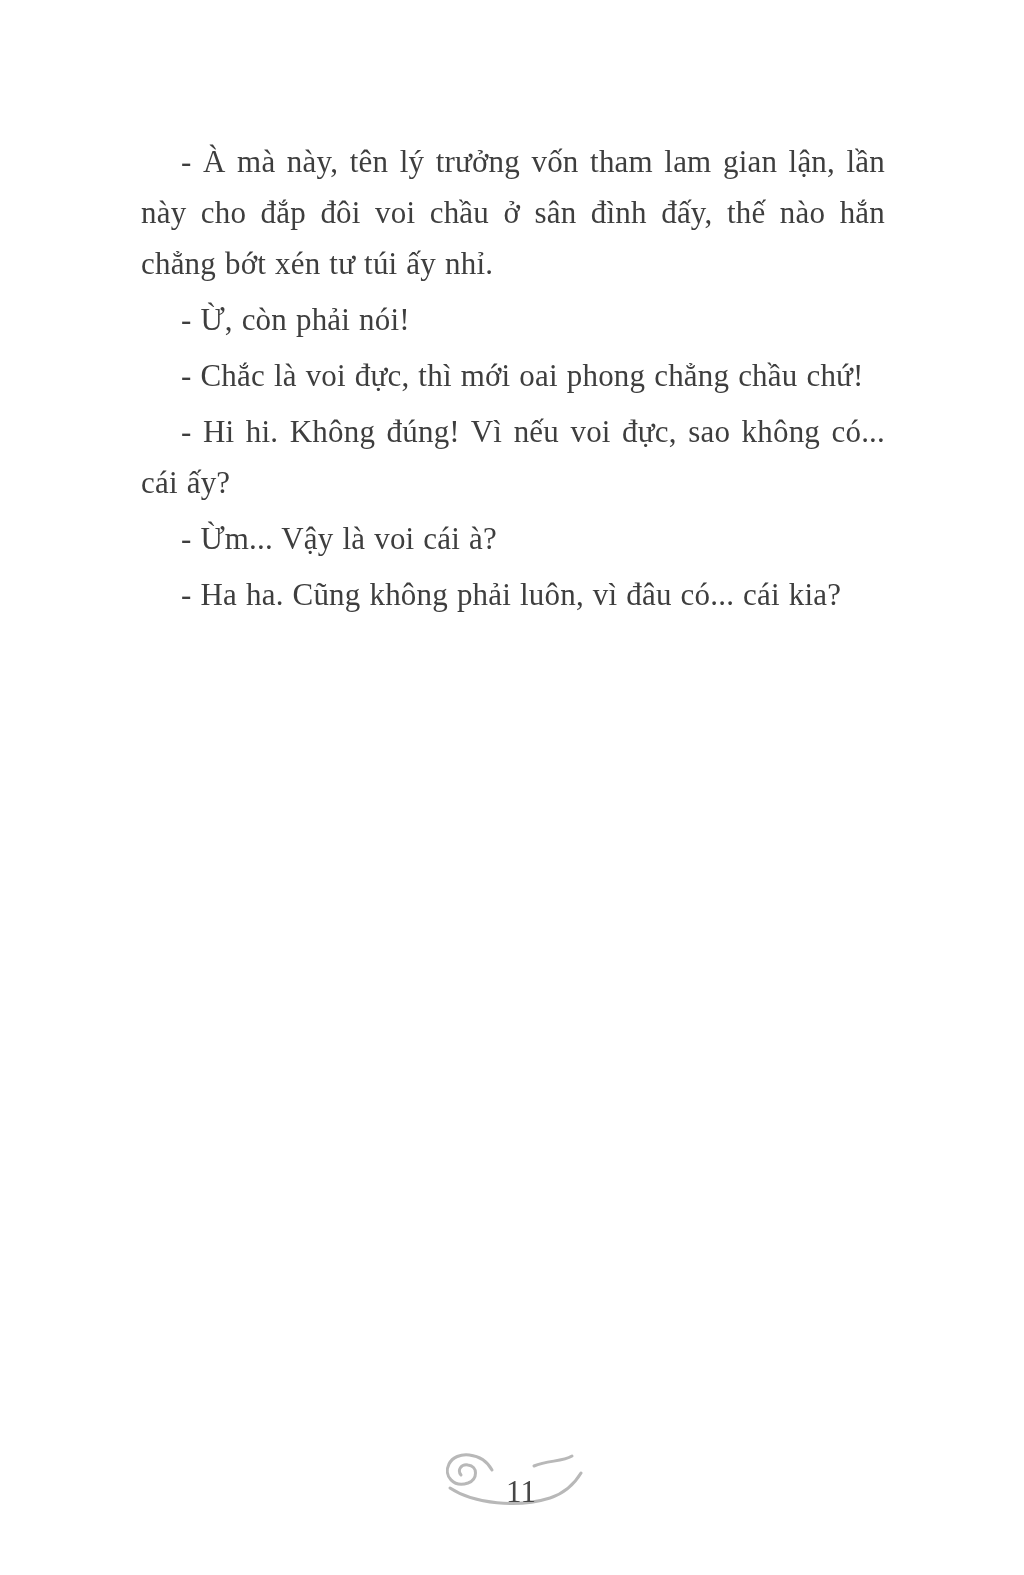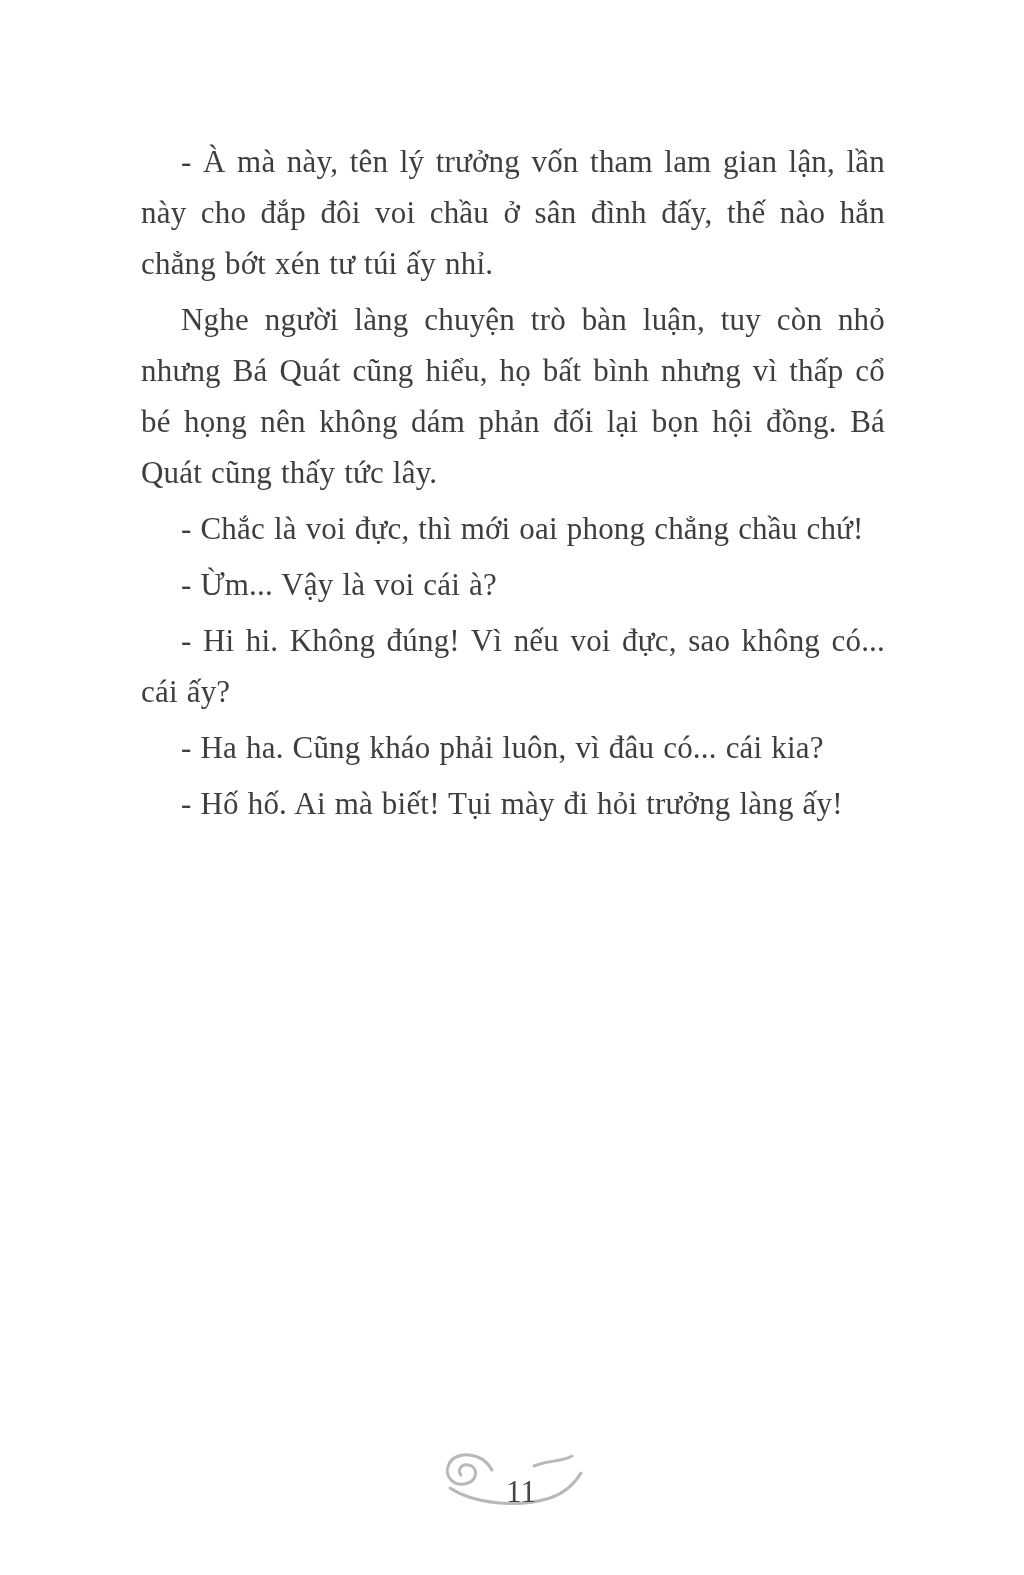--- a/index.html
+++ b/index.html
@@ -56,26 +56,25 @@
     color: #474747;
   }
 </style>
 </head>
 <body>
 
 <div class="page">
 
   <div class="text-block">
     <p>- À mà này, tên lý trưởng vốn tham lam gian lận, lần này cho đắp đôi voi chầu ở sân đình đấy, thế nào hắn chẳng bớt xén tư túi ấy nhỉ.</p>
-    <p>Nghe người làng chuyện trò bàn luận, tuy còn nhỏ nhưng Bá Quát cũng hiểu, họ bất bình nhưng vì thấp cổ bé họng nên không dám phản đối lại bọn hội đồng. Bá Quát cũng thấy tức lây.</p>
+    <p>- Ừ, còn phải nói!</p>
     <p>- Chắc là voi đực, thì mới oai phong chẳng chầu chứ!</p>
+    <p>- Hi hi. Không đúng! Vì nếu voi đực, sao không có... cái ấy?</p>
     <p>- Ừm... Vậy là voi cái à?</p>
-    <p>- Hi hi. Không đúng! Vì nếu voi đực, sao không có... cái ấy?</p>
-    <p>- Ha ha. Cũng kháo phải luôn, vì đâu có... cái kia?</p>
-    <p>- Hố hố. Ai mà biết! Tụi mày đi hỏi trưởng làng ấy!</p>
+    <p>- Ha ha. Cũng không phải luôn, vì đâu có... cái kia?</p>
   </div>
 
   <div class="footer-ornament">
     <svg viewBox="0 0 180 90" xmlns="http://www.w3.org/2000/svg" aria-hidden="true">
       <g fill="none" stroke="#b8b8b8" stroke-width="3" stroke-linecap="round">
         <path d="M70 34 C60 16 34 14 27 28 C21 40 32 52 46 47 C56 43 56 30 46 29 C39 28 35 34 39 39"></path>
         <path d="M28 52 C52 68 96 72 128 62 C143 57 153 47 159 37"></path>
         <path d="M112 30 C126 24 140 26 150 20"></path>
       </g>
     </svg>

